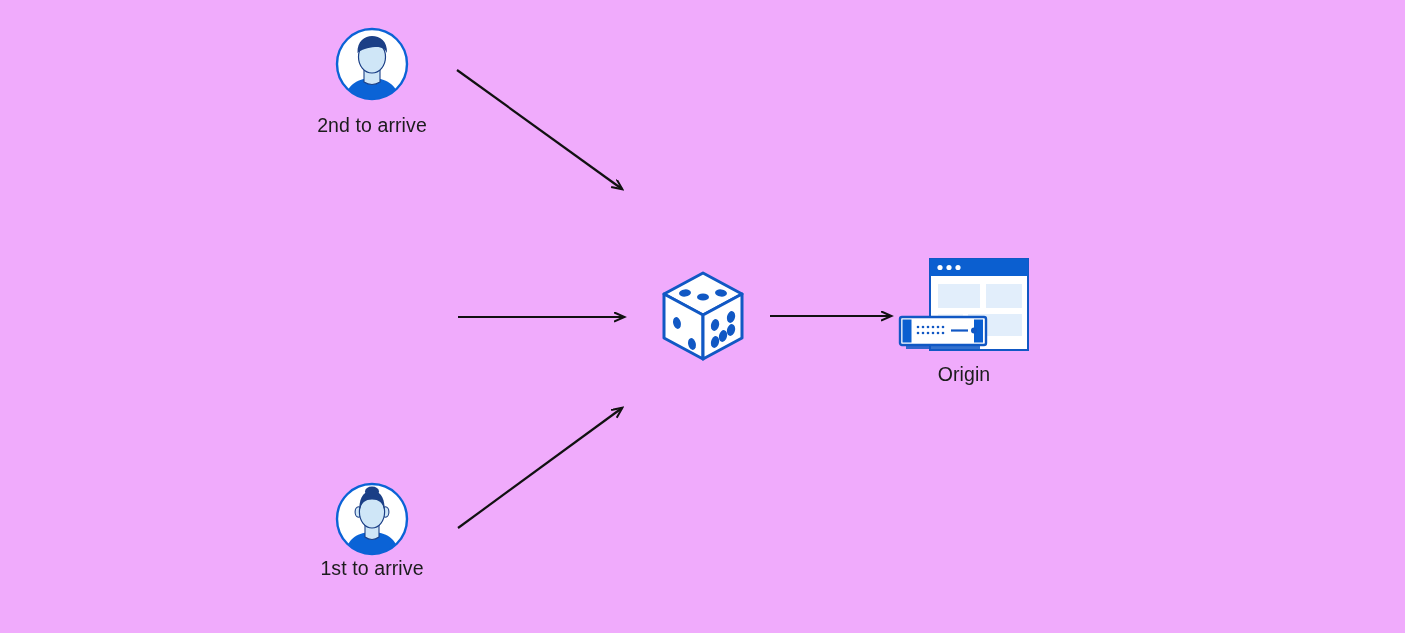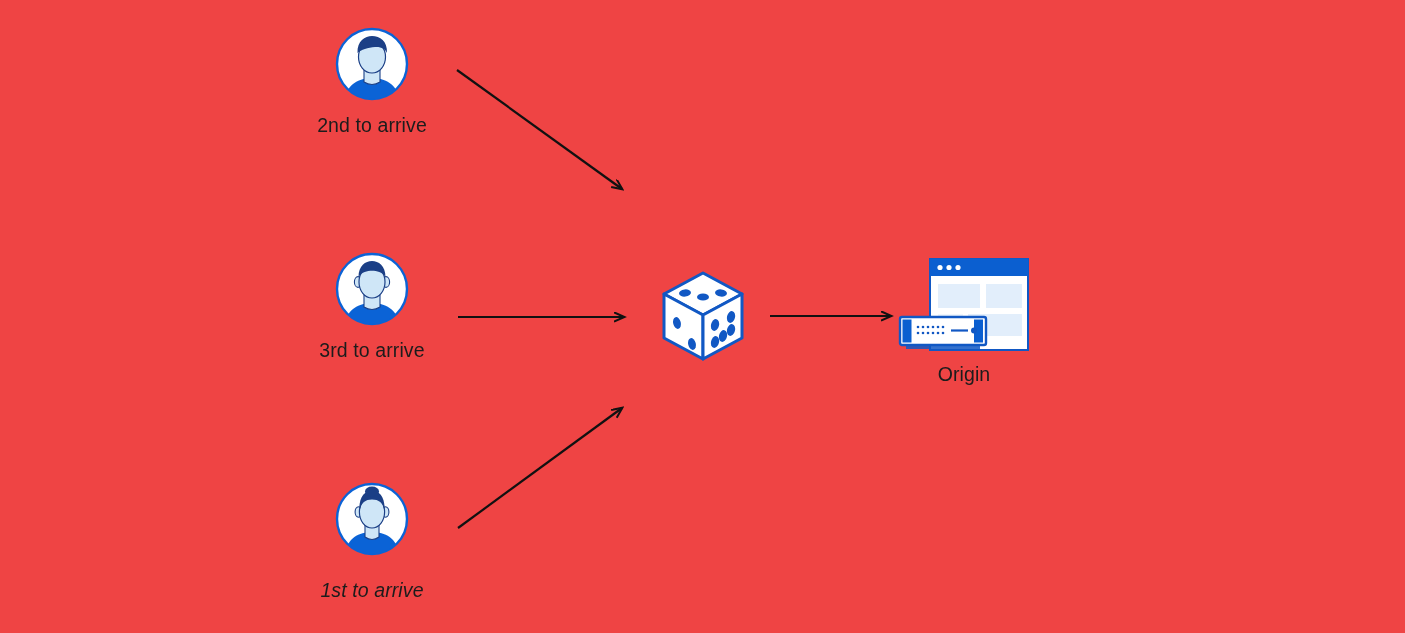--- a/index.html
+++ b/index.html
@@ -8,21 +8,21 @@
     background: #ffffff;
   }
   body {
     font-family: "Liberation Sans", sans-serif;
     -webkit-font-smoothing: antialiased;
   }
   #canvas {
     position: relative;
     width: 1405px;
     height: 633px;
-    background: #ef4444;
+    background: #f0abfc;
     overflow: hidden;
   }
   .node {
     position: absolute;
   }
   .avatar-wrap {
     width: 76px;
     height: 76px;
   }
   .node-label {
@@ -91,44 +91,20 @@
           <ellipse cx="38" cy="31" rx="13.5" ry="16" fill="#cfe6f7" stroke="#1b3f86" stroke-width="1.2"></ellipse>
 
           <path d="M23.5 27 C23 15, 31 10, 38 10 C46 10, 53.5 15, 53 27
                    C51.5 23, 47 20.5, 41 21 C34 21.6, 27 23.5, 23.5 27 Z" fill="#1b3f86"></path>
         </g>
       </svg>
     </div>
     <div class="node-label" style="top:88px;">2nd to arrive</div>
   </div>
 
-  <div class="node" style="left:334px; top:251px;">
-    <div class="avatar-wrap">
-      <svg viewBox="0 0 76 76" width="76" height="76" xmlns="http://www.w3.org/2000/svg">
-        <defs>
-            <clipPath id="clp3">
-              <circle cx="38" cy="38" r="35"></circle>
-            </clipPath>
-          </defs>
-        <circle cx="38" cy="38" r="35" fill="#ffffff" stroke="#0b63d6" stroke-width="2.4"></circle>
-        <g clip-path="url(#clp3)">
-          <path d="M10 76 C12 59, 24 52, 38 52 C52 52, 64 59, 66 76 Z" fill="#0b63d6"></path>
-          <path d="M30 44 h16 v12 q-8 5,-16 0 Z" fill="#cfe6f7" stroke="#1b3f86" stroke-width="1.1"></path>
-
-          <ellipse cx="24" cy="31" rx="3.6" ry="5.4" fill="#cfe6f7" stroke="#1b3f86" stroke-width="1.1"></ellipse>
-          <ellipse cx="52" cy="31" rx="3.6" ry="5.4" fill="#cfe6f7" stroke="#1b3f86" stroke-width="1.1"></ellipse>
-          <ellipse cx="38" cy="31" rx="13" ry="16" fill="#cfe6f7" stroke="#1b3f86" stroke-width="1.2"></ellipse>
-
-          <path d="M24.5 26 C24.5 14.5, 31.5 10, 38 10 C44.5 10, 51.5 14.5, 51.5 26
-                   C48 21, 43 19.8, 38 19.8 C33 19.8, 28 21, 24.5 26 Z" fill="#1b3f86"></path>
-        </g>
-      </svg>
-    </div>
-    <div class="node-label" style="top:88px;">3rd to arrive</div>
-  </div>
 
   <div class="node" style="left:334px; top:481px;">
     <div class="avatar-wrap">
       <svg viewBox="0 0 76 76" width="76" height="76" xmlns="http://www.w3.org/2000/svg">
         <defs>
             <clipPath id="clp1">
               <circle cx="38" cy="38" r="35"></circle>
             </clipPath>
           </defs>
         <circle cx="38" cy="38" r="35" fill="#ffffff" stroke="#0b63d6" stroke-width="2.4"></circle>
@@ -139,21 +115,21 @@
           <ellipse cx="24.5" cy="31" rx="3.4" ry="5.2" fill="#cfe6f7" stroke="#1b3f86" stroke-width="1.1"></ellipse>
           <ellipse cx="51.5" cy="31" rx="3.4" ry="5.2" fill="#cfe6f7" stroke="#1b3f86" stroke-width="1.1"></ellipse>
           <ellipse cx="38" cy="31" rx="12.6" ry="16" fill="#cfe6f7" stroke="#1b3f86" stroke-width="1.2"></ellipse>
 
           <path d="M25.5 30 C24.5 16, 31 9.5, 38 9.5 C45 9.5, 51.5 16, 50.5 30
                    C49.5 22, 45 18.5, 38 18.5 C31 18.5, 27 22, 25.5 30 Z" fill="#1b3f86"></path>
           <ellipse cx="38" cy="10.5" rx="7" ry="5" fill="#1b3f86"></ellipse>
         </g>
       </svg>
     </div>
-    <div class="node-label" style="top:98px;font-style:italic;">1st to arrive</div>
+    <div class="node-label" style="top:76px;">1st to arrive</div>
   </div>
 
   <div class="node" style="left:657px; top:268px;">
     <div class="dice-wrap">
       <svg viewBox="0 0 92 96" width="92" height="96" xmlns="http://www.w3.org/2000/svg">
         <g fill="none" stroke="#1158c4" stroke-width="3" stroke-linejoin="round" stroke-linecap="round">
 
           <path d="M46 5 L85 26 L46 47 L7 26 Z" fill="#ffffff"></path>
 
           <path d="M7 26 L46 47 L46 91 L7 70 Z" fill="#ffffff"></path>

